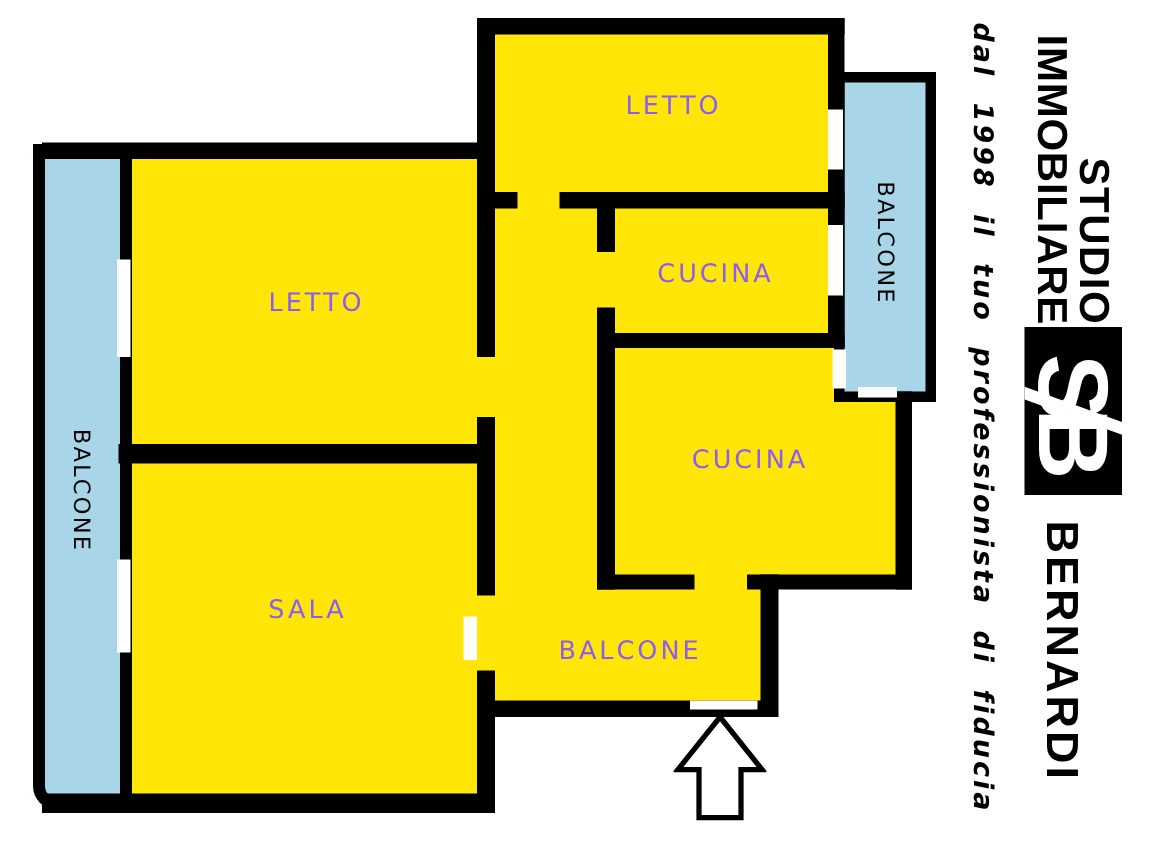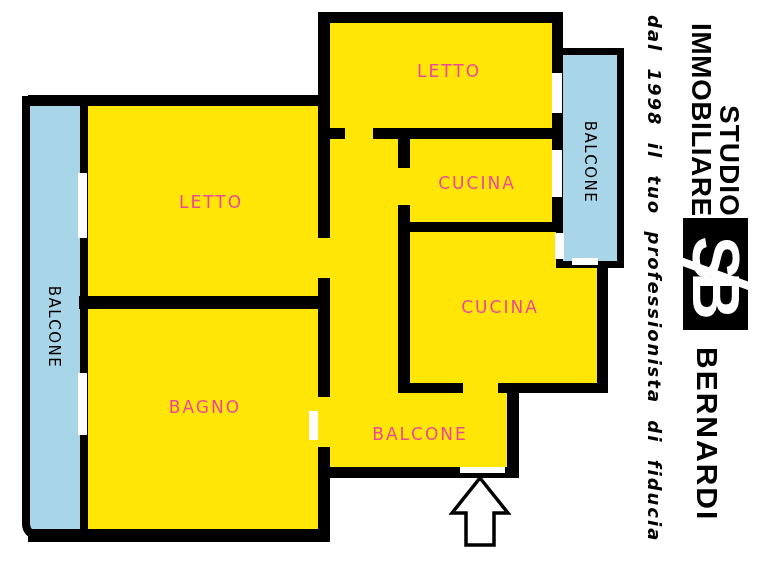--- a/index.html
+++ b/index.html
@@ -4,21 +4,21 @@
 <style>
   html,body{margin:0;padding:0;background:#ffffff;}
   .stage{position:relative;width:769px;height:561px;background:#ffffff;overflow:hidden;
          font-family:"DejaVu Sans",sans-serif;}
   .fill{position:absolute;background:#FFE606;}
   .wall{position:absolute;background:#000000;}
   .gapY{position:absolute;background:#FFE606;}
   .gapW{position:absolute;background:#FFFFFF;}
   .balcony{position:absolute;box-sizing:border-box;background:#A8D6E8;border:7px solid #000;}
   .lbl{position:absolute;transform:translate(-50%,-50%);font-size:17px;letter-spacing:2px;
-       color:#ec4899;white-space:nowrap;}
+       color:#8b5cf6;white-space:nowrap;}
   .lblv{position:absolute;transform:translate(-50%,-50%);writing-mode:vertical-rl;
         font-size:15px;letter-spacing:1.5px;color:#000;white-space:nowrap;}
   .tagline{position:absolute;left:644px;top:0;height:558px;writing-mode:vertical-rl;
            text-align:center;font-style:italic;font-weight:bold;font-size:18px;
            letter-spacing:2px;word-spacing:8px;color:#000;white-space:nowrap;}
   .studio{position:absolute;left:686px;top:5px;height:212px;writing-mode:vertical-rl;
           text-align:end;font-family:"Liberation Sans",sans-serif;font-weight:bold;color:#000;}
   .studio .l1{font-size:28px;line-height:24px;letter-spacing:1px;}
   .studio .l2{font-size:28px;line-height:31px;letter-spacing:0.5px;}
   .logo{position:absolute;left:683px;top:218px;width:65px;height:112px;background:#000;
@@ -73,21 +73,21 @@
   <div class="gapW" style="left:555px;top:233px;width:9px;height:26px"></div>
   <div class="gapW" style="left:572px;top:258px;width:26px;height:7px"></div>
   <div class="gapW" style="left:78px;top:173px;width:9px;height:65px"></div>
   <div class="gapW" style="left:78px;top:373px;width:9px;height:62px"></div>
   <div class="gapW" style="left:460px;top:467px;width:45px;height:6px"></div>
 
   <div class="lbl" style="left:449px;top:71px">LETTO</div>
   <div class="lbl" style="left:477px;top:183px">CUCINA</div>
   <div class="lbl" style="left:500px;top:307px">CUCINA</div>
   <div class="lbl" style="left:211px;top:202px">LETTO</div>
-  <div class="lbl" style="left:205px;top:407px">BAGNO</div>
+  <div class="lbl" style="left:205px;top:407px">SALA</div>
   <div class="lbl" style="left:420px;top:434px">BALCONE</div>
   <div class="lblv" style="left:590px;top:162px">BALCONE</div>
   <div class="lblv" style="left:54px;top:327px">BALCONE</div>
 
   <svg class="arrow" width="62" height="72" viewBox="0 0 62 72">
     <polygon points="31,2 59,37 45,37 45,69 17,69 17,37 3,37" fill="#ffffff" stroke="#000000" stroke-width="3.5"></polygon>
   </svg>
 
   <div class="tagline">dal 1998 il tuo professionista di fiducia</div>
 

